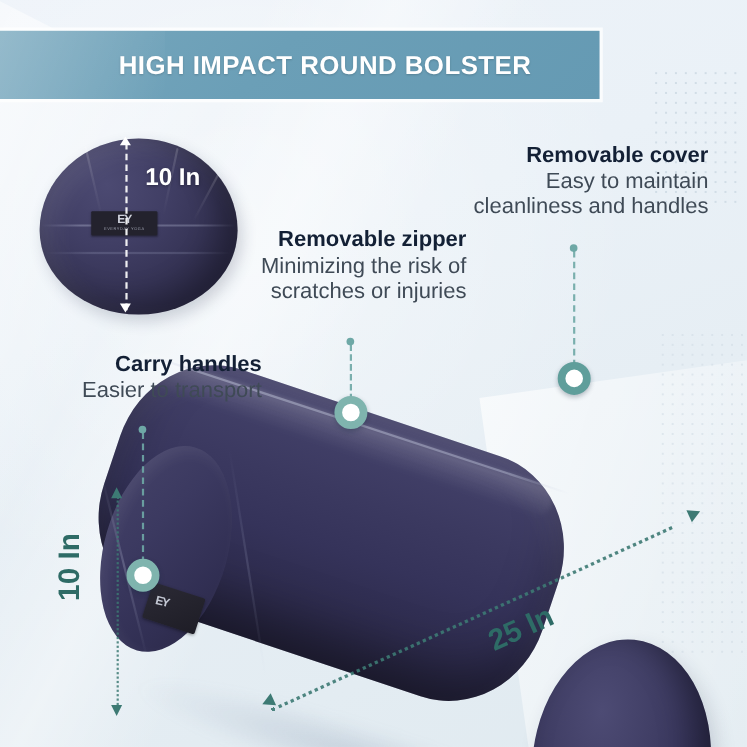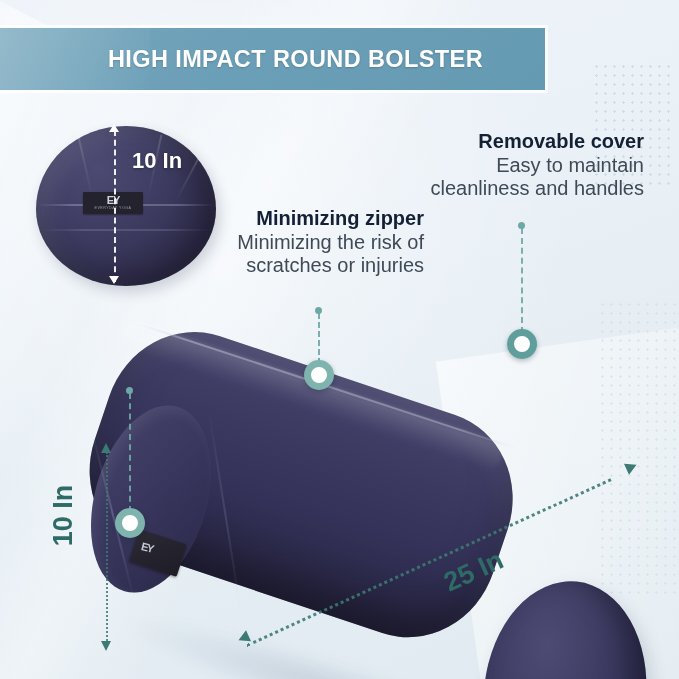--- a/index.html
+++ b/index.html
@@ -322,29 +322,31 @@
   <div class="callout" id="callout-removable">
     <div class="c-title">Removable cover</div>
     <div class="c-desc">Easy to maintain</div>
     <div class="c-desc">cleanliness and handles</div>
   </div>
   <div class="leader-dot" style="left:518px;top:222px;"></div>
   <div class="leader" style="left:521px;top:228px;height:105px;"></div>
   <div class="ring" style="left:507px;top:329px;"></div>
 
   <div class="callout" id="callout-zipper">
-    <div class="c-title">Minimizing zipper</div>
+    <div class="c-title">Removable zipper</div>
     <div class="c-desc">Minimizing the risk of</div>
     <div class="c-desc">scratches or injuries</div>
   </div>
   <div class="leader-dot" style="left:315px;top:307px;"></div>
   <div class="leader" style="left:318px;top:313px;height:51px;"></div>
   <div class="ring light" style="left:304px;top:360px;"></div>
 
   <div class="callout" id="callout-handles">
+    <div class="c-title">Carry handles</div>
+    <div class="c-desc">Easier to transport</div>
   </div>
   <div class="leader-dot" style="left:126px;top:387px;"></div>
   <div class="leader" style="left:129px;top:393px;height:119px;"></div>
   <div class="ring light" style="left:115px;top:508px;"></div>
 
   <div class="dim-v-aup"></div>
   <div class="dim-v-line"></div>
   <div class="dim-v-adn"></div>
   <div class="dim-v-text">10 In</div>
 

